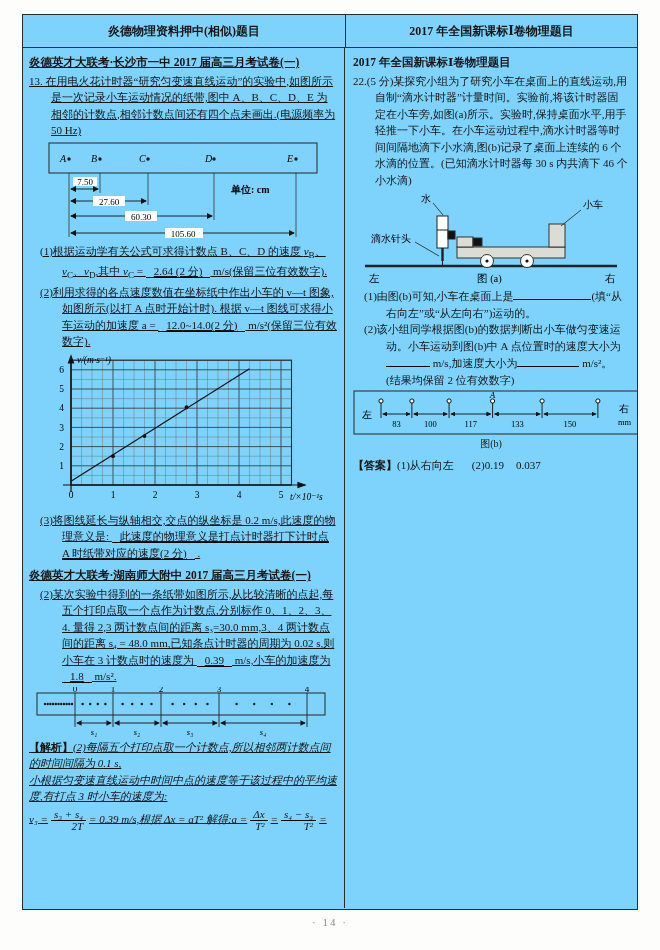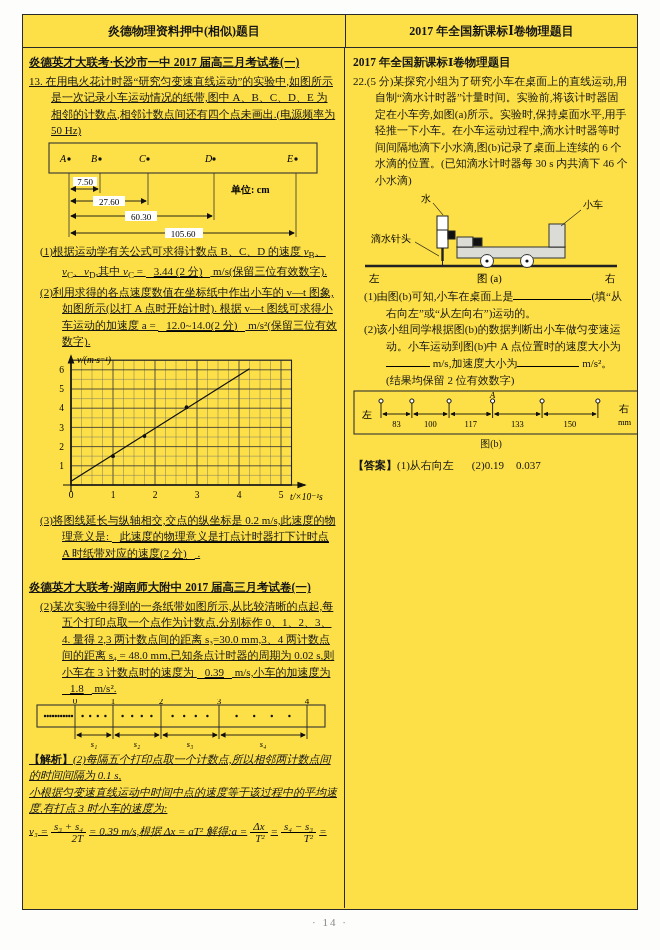--- a/index.html
+++ b/index.html
@@ -1,18 +1,18 @@
 <!DOCTYPE html>
 <html><head>
 <meta charset="utf-8">
 <style>
   html,body{margin:0;padding:0;}
   body{width:660px;height:950px;background:#fdfdfb;position:relative;
        font-family:"Liberation Serif","DejaVu Serif",serif;color:#151515;}
-  .sheet{position:absolute;left:22px;top:14px;width:614px;height:894px;border:1.5px solid #2a2a2a;background:#fde047;}
+  .sheet{position:absolute;left:22px;top:14px;width:614px;height:894px;border:1.5px solid #2a2a2a;background:#7dd3fc;}
   .hdr{display:flex;height:32px;border-bottom:1.5px solid #2a2a2a;}
   .hdr-cell{display:flex;align-items:center;justify-content:center;font-weight:bold;font-size:12px;}
   .hdr-left{width:322px;border-right:1.5px solid #2a2a2a;}
   .hdr-right{flex:1;}
   .cols{display:flex;height:860px;}
   .col{font-size:11px;line-height:16.5px;overflow:hidden;}
   .col-left{width:322px;border-right:1.5px solid #2a2a2a;padding:5px 7px 0 6px;box-sizing:border-box;text-decoration:underline;}
   .col-right{flex:1;padding:5px 8px 0 8px;box-sizing:border-box;}
   .bold{font-weight:bold;}
   .head{font-weight:bold;font-size:11.5px;margin:1px 0 2px 0;}
@@ -91,21 +91,21 @@
           <text x="76" y="63.5">27.60</text>
           <rect x="92" y="70" width="32" height="10" fill="#fff"></rect>
           <text x="108" y="78.5">60.30</text>
           <rect x="132" y="87" width="38" height="10" fill="#fff"></rect>
           <text x="150" y="95.5">105.60</text>
         </g>
         <text x="198" y="52" font-size="10" font-weight="bold">单位: cm</text>
       </svg>
 
       <div class="sub">
-        <span>(1)根据运动学有关公式可求得计数点 B、C、D 的速度 </span><span class="it">v</span><sub>B</sub><span>、</span><span class="it">v</span><sub>C</sub><span>、</span><span class="it">v</span><sub>D</sub><span>,其中 </span><span class="it">v</span><sub>C</sub><span> = </span><span class="ans">3.44 (2 分)</span><span> m/s(保留三位有效数字).</span>
+        <span>(1)根据运动学有关公式可求得计数点 B、C、D 的速度 </span><span class="it">v</span><sub>B</sub><span>、</span><span class="it">v</span><sub>C</sub><span>、</span><span class="it">v</span><sub>D</sub><span>,其中 </span><span class="it">v</span><sub>C</sub><span> = </span><span class="ans">2.64 (2 分)</span><span> m/s(保留三位有效数字).</span>
       </div>
 
       <div class="sub">
         <span>(2)利用求得的各点速度数值在坐标纸中作出小车的 v—t 图象,如图所示(以打 A 点时开始计时). 根据 v—t 图线可求得小车运动的加速度 a = </span><span class="ans">12.0~14.0(2 分)</span><span> m/s²(保留三位有效数字).</span>
       </div>
 
       <svg class="fig" width="300" height="158" viewBox="0 0 300 158">
         <g id="vt-content">
             <line x1="38" y1="133" x2="38" y2="8.200000000000003" stroke="#3a3a3a" stroke-width="0.85"></line>
             <line x1="48.5" y1="133" x2="48.5" y2="8.200000000000003" stroke="#6e6e6e" stroke-width="0.45"></line>
@@ -168,21 +168,21 @@
           <path d="M38 4 L35.5 11 L40.5 11 z" fill="#111"></path>
         </g>
         <text x="44" y="11" font-size="9.5" font-style="italic">v/(m·s⁻¹)</text>
         <text x="257" y="148" font-size="9.5" font-style="italic">t/×10⁻¹s</text>
       </svg>
 
       <div class="sub">
         <span>(3)将图线延长与纵轴相交,交点的纵坐标是 0.2 m/s,此速度的物理意义是: </span><span class="ans">此速度的物理意义是打点计时器打下计时点 A 时纸带对应的速度(2 分)</span><span> .</span>
       </div>
 
-      <div class="head" style="margin-top:18px;">炎德英才大联考·湖南师大附中 2017 届高三月考试卷(一)</div>
+      <div class="head" style="margin-top:6px;">炎德英才大联考·湖南师大附中 2017 届高三月考试卷(一)</div>
 
       <div class="sub2">
         <span>(2)某次实验中得到的一条纸带如图所示,从比较清晰的点起,每五个打印点取一个点作为计数点,分别标作 0、1、2、3、4. 量得 2,3 两计数点间的距离 s₃=30.0 mm,3、4 两计数点间的距离 s₄ = 48.0 mm,已知条点计时器的周期为 0.02 s,则小车在 3 计数点时的速度为 </span><span class="ans">0.39</span><span> m/s,小车的加速度为 </span><span class="ans">1.8</span><span> m/s².</span>
       </div>
 
       <svg class="fig" width="296" height="50" viewBox="0 0 296 50">
         <defs>
           <marker id="arrT" viewBox="0 0 10 10" refX="8.5" refY="5" markerWidth="6" markerHeight="6" orient="auto-start-reverse">
             <path d="M0 0 L10 5 L0 10 z" fill="#111"></path>
           </marker>

